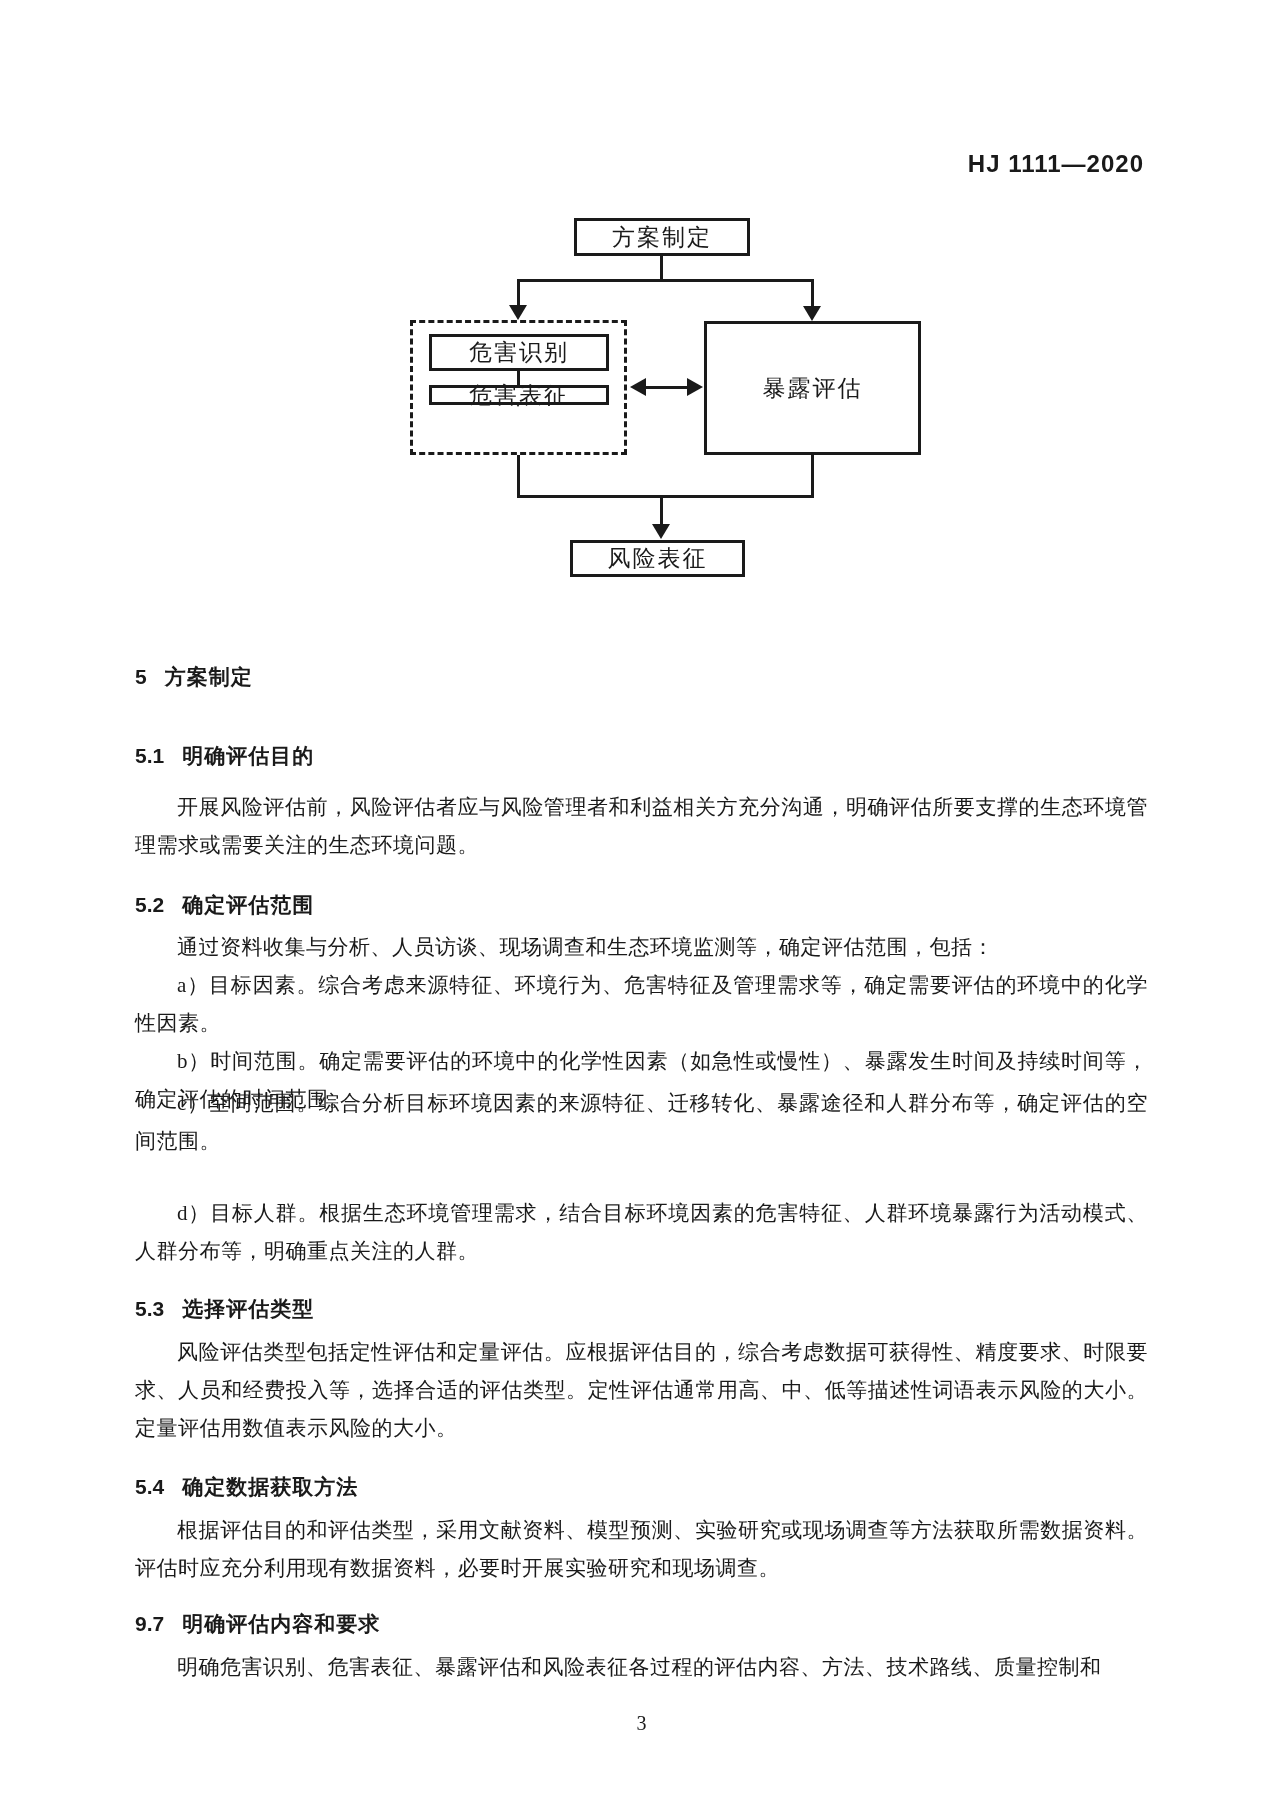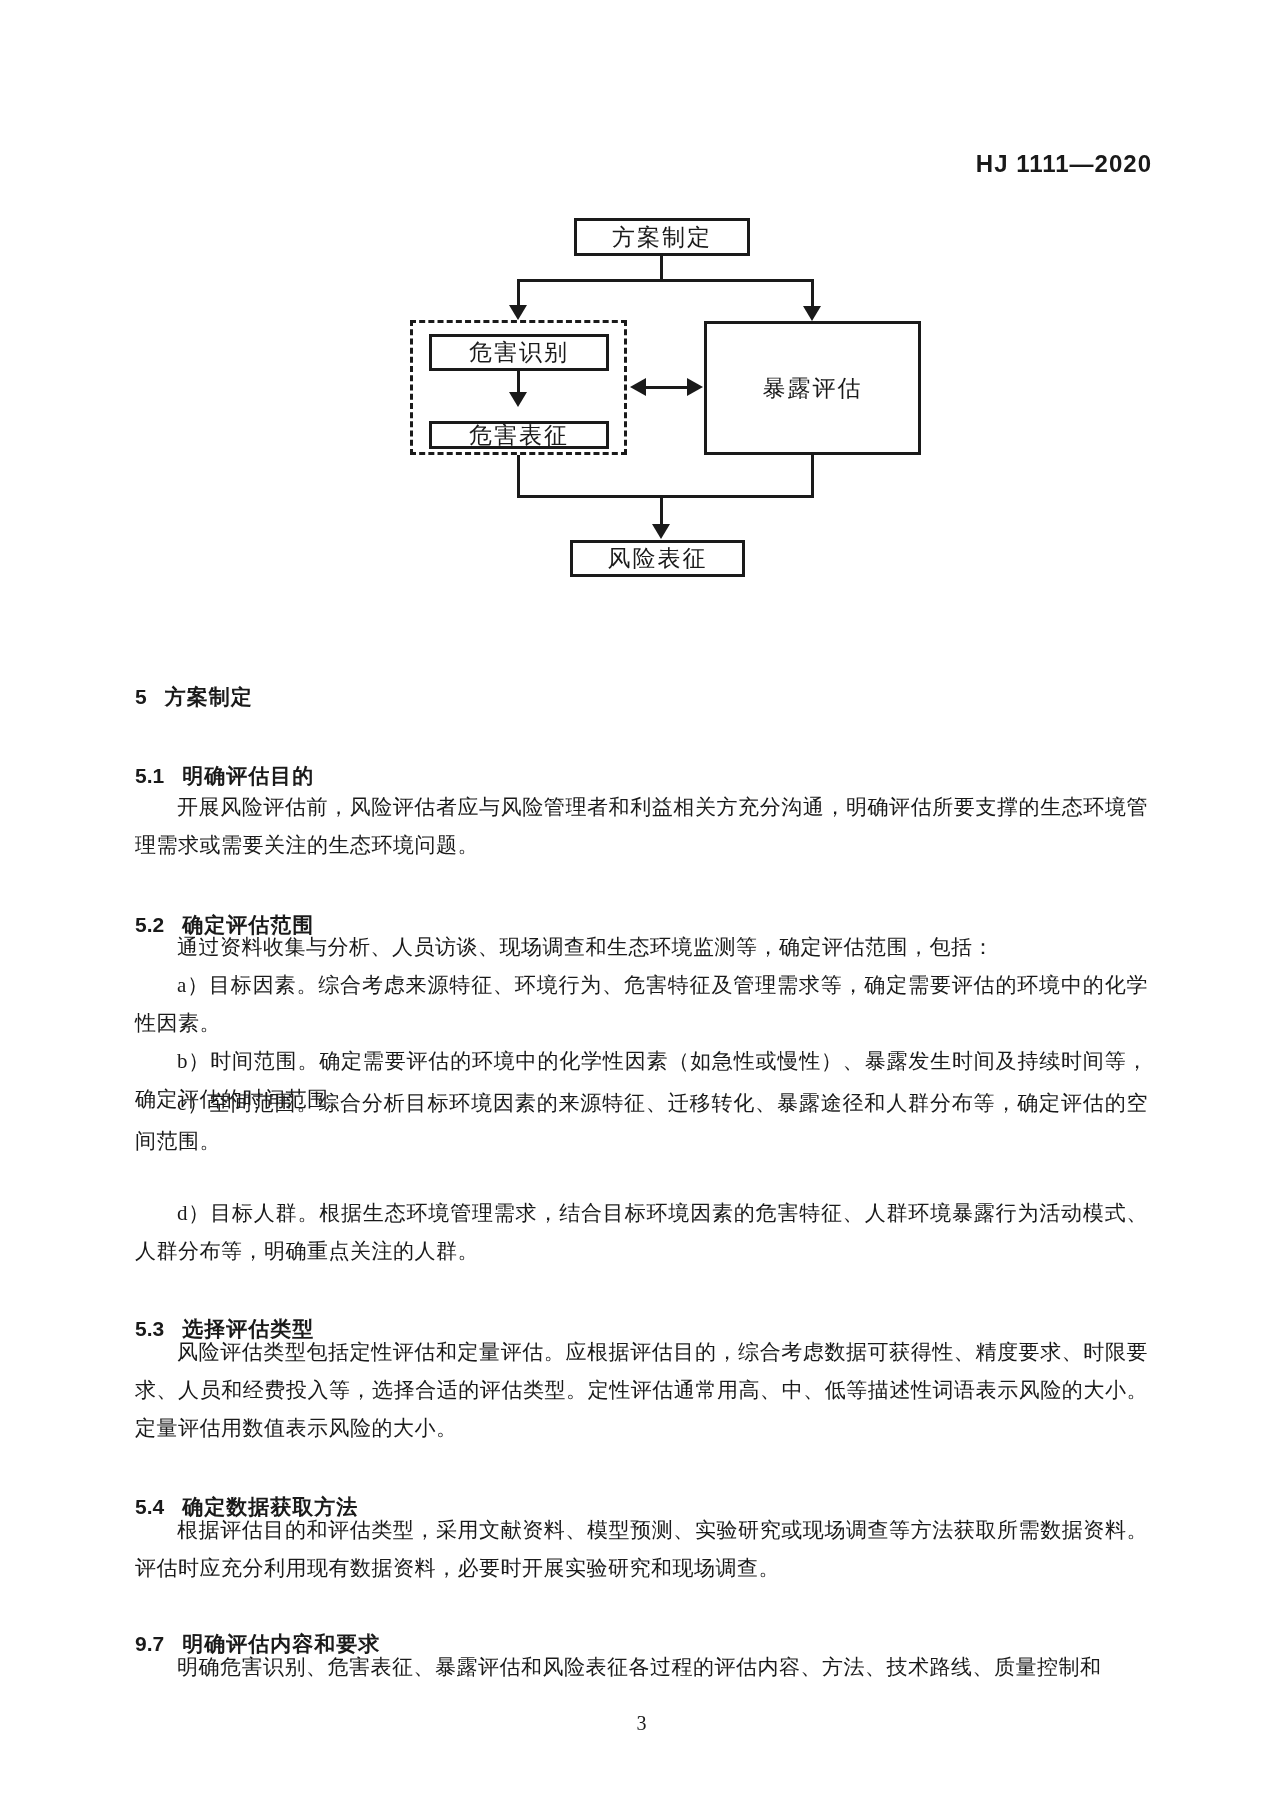--- a/index.html
+++ b/index.html
@@ -2,36 +2,36 @@
 <html><head>
 <meta charset="utf-8">
 <style>
   * { margin: 0; padding: 0; box-sizing: border-box; }
   html, body { background: #ffffff; }
   body { width: 1280px; height: 1810px; position: relative; font-family: "Liberation Serif", serif; color: #1a1a1a; }
 
   .page { position: absolute; left: 0; top: 0; width: 1280px; height: 1810px; background: #ffffff; overflow: hidden; }
 
   .std-number {
-    position: absolute; top: 150px; right: 128px;
+    position: absolute; top: 150px; right: 136px;
     font-family: "Liberation Sans", sans-serif;
     font-weight: bold; font-size: 24px; letter-spacing: 1px; color: #1a1a1a;
   }
 
   
   .flowchart { position: absolute; left: 0; top: 0; width: 1280px; height: 620px; }
 
   .fc-box {
     position: absolute; border: 3px solid #1a1a1a; background: #ffffff;
     display: flex; align-items: center; justify-content: center;
     font-size: 23px; letter-spacing: 2px; color: #1a1a1a;
   }
   .fc-box.plan  { left: 574px; top: 218px; width: 176px; height: 38px; }
   .fc-box.hid   { left: 429px; top: 334px; width: 180px; height: 37px; border-width: 3px; }
-  .fc-box.hchar { left: 429px; top: 421px; width: 180px; height: 28px; }
+  .fc-box.hchar { left: 429px; top: 385px; width: 180px; height: 20px; }
   .fc-box.expo  { left: 704px; top: 321px; width: 217px; height: 134px; }
   .fc-box.risk  { left: 570px; top: 540px; width: 175px; height: 37px; border-width: 3px; align-items: flex-end; }
 
   .fc-dashed {
     position: absolute; left: 410px; top: 320px; width: 217px; height: 135px;
     border: 3px dashed #1a1a1a; background: transparent;
   }
 
   .vline, .hline { position: absolute; background: #1a1a1a; }
 
@@ -49,21 +49,21 @@
     position: absolute; left: 150px; top: 586px; width: 1013px;
     text-align: center; font-family: "Liberation Sans", sans-serif;
     font-weight: bold; font-size: 21px; letter-spacing: 2px; color: #1a1a1a;
   }
   .fig-caption .gap { display: inline-block; width: 14px; }
 
   
   .sec-h {
     position: absolute; left: 135px; width: 1013px;
     font-family: "Liberation Sans", sans-serif; font-weight: bold;
-    font-size: 21px; color: #1a1a1a; letter-spacing: 1px; margin-top: 20px;
+    font-size: 21px; color: #1a1a1a; letter-spacing: 1px;
   }
   .sec-h .num { display: inline-block; margin-right: 18px; letter-spacing: 0; }
 
   .para {
     position: absolute; left: 135px; width: 1013px;
     font-size: 21px; line-height: 38px; color: #1a1a1a;
     text-align: justify; text-indent: 2em; letter-spacing: 0.5px;
   }
 
   .page-number {

